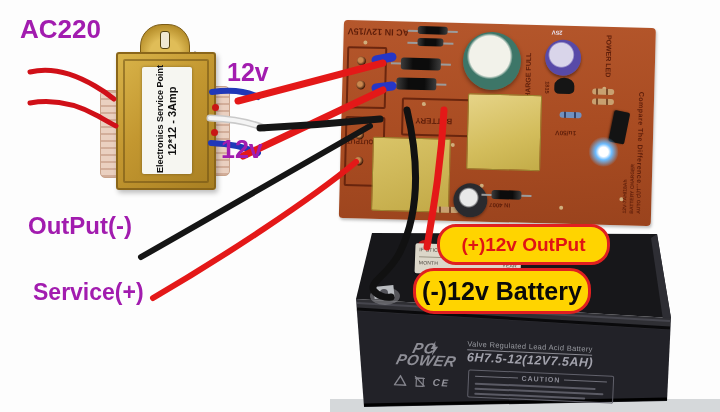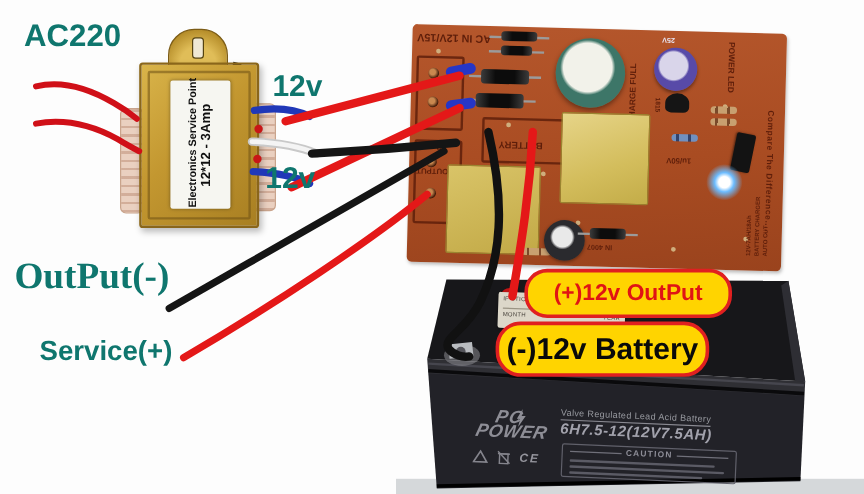--- a/index.html
+++ b/index.html
@@ -1,20 +1,20 @@
 <!DOCTYPE html>
 <html><head>
 <meta charset="utf-8">
 <style>
   html,body{margin:0;padding:0;background:#ffffff;}
   .stage{position:relative;width:720px;height:412px;overflow:hidden;background:#fdfdfd;
          font-family:"Liberation Sans",sans-serif;}
 
   
-  .red-label{position:absolute;color:#0f766e;font-weight:800;z-index:40;white-space:nowrap;}
+  .red-label{position:absolute;color:#a21caf;font-weight:800;z-index:40;white-space:nowrap;}
   .pill{position:absolute;display:flex;align-items:center;justify-content:center;
         font-weight:800;white-space:nowrap;z-index:40;}
   #lbl-autocut{left:505px;top:193px;width:138px;height:29px;background:#060606;
         border:3px solid #cf1f1f;border-radius:15px;color:#ffffff;font-size:18px;}
   #lbl-batpos{left:437px;top:224px;width:167px;height:35px;background:#ffd400;
         border:3px solid #e02020;border-radius:19px;color:#e01414;font-size:19px;}
   #lbl-batneg{left:413px;top:268px;width:172px;height:40px;background:#ffd400;
         border:3px solid #e02020;border-radius:21px;color:#0a0a0a;font-size:25px;}
 
   
@@ -281,19 +281,19 @@
     <path d="M141,257 C220,212 310,160 370,126" stroke="#151515" stroke-width="6"></path>
     <path d="M153,298 C225,256 310,200 356,162" stroke="#e41818" stroke-width="6"></path>
 
     <path d="M407,110 C421,170 418,215 400,252 C388,276 368,282 374,291 C378,296 386,298 391,297" stroke="#111111" stroke-width="7"></path>
     <path d="M444,110 C441,165 434,205 427,247" stroke="#e41818" stroke-width="7"></path>
   </svg>
 
   <div class="red-label" style="left:20px;top:14px;font-size:26px;">AC220</div>
   <div class="red-label" style="left:227px;top:58px;font-size:25px;">12v</div>
   <div class="red-label" style="left:221px;top:135px;font-size:25px;">12v</div>
-  <div class="red-label" style="left:12px;top:212px;font-size:31px;font-family:Liberation Serif, serif;">OutPut(-)</div>
+  <div class="red-label" style="left:28px;top:212px;font-size:24px;">OutPut(-)</div>
   <div class="red-label" style="left:33px;top:279px;font-size:23px;">Service(+)</div>
 
   <div class="pill" id="lbl-batpos">(+)12v OutPut</div>
   <div class="pill" id="lbl-batneg">(-)12v Battery</div>
 
 </div>
 
 </body></html>

